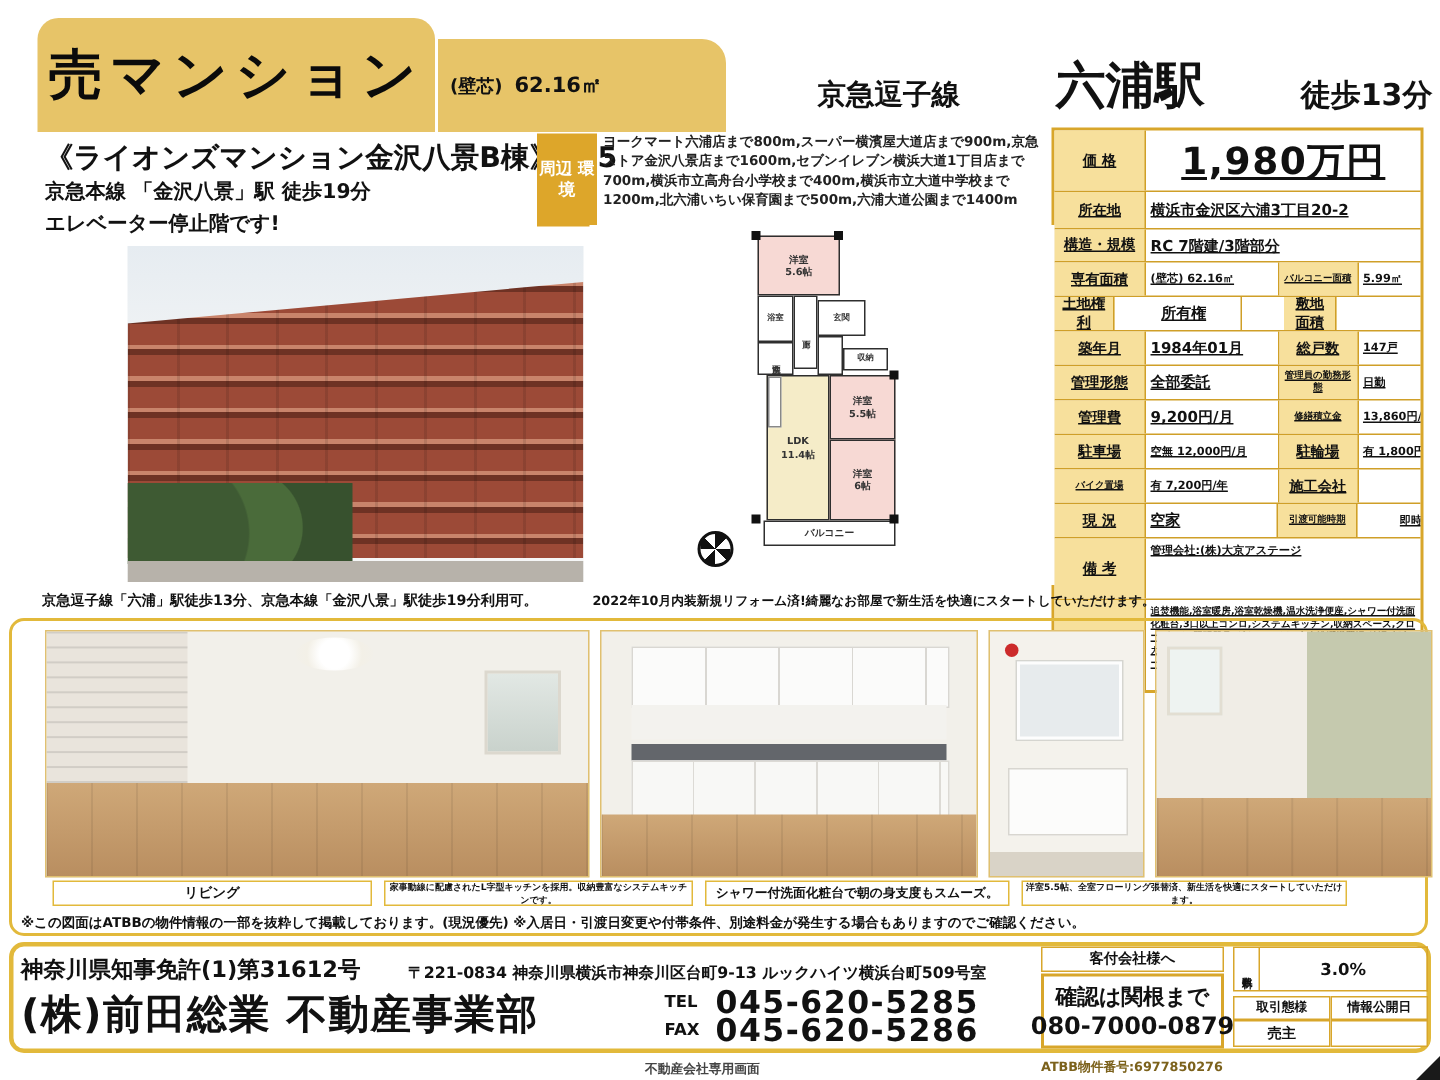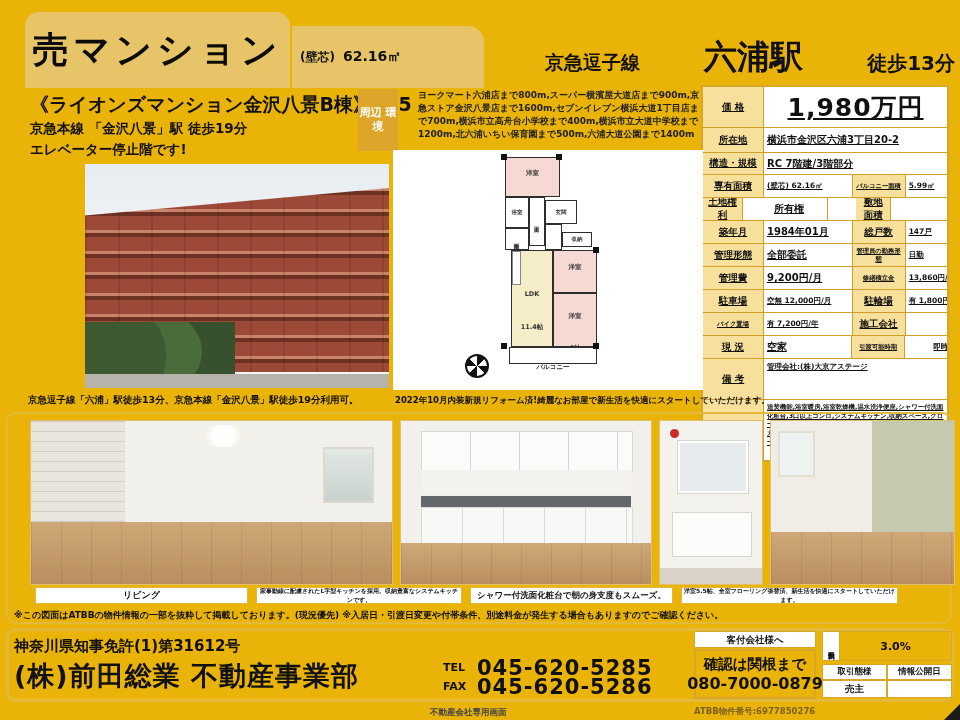--- a/index.html
+++ b/index.html
@@ -1,17 +1,17 @@
 <!DOCTYPE html>
 <html><head>
 <meta charset="utf-8">
 <style>
   html,body{margin:0;padding:0;}
   body{font-family:"DejaVu Sans","Liberation Sans",sans-serif;background:#888;}
-  #page{position:relative;width:960px;height:720px;background:#eab308;overflow:hidden;margin:0 auto;color:#111;}
+  #page{position:relative;width:960px;height:720px;background:#ffffff;overflow:hidden;margin:0 auto;color:#111;}
   .abs{position:absolute;}
   
   .title-box{left:25px;top:12px;width:265px;height:76px;background:#e7c468;border-radius:14px 14px 0 0;
     display:flex;align-items:center;justify-content:center;}
   .title-box span{font-size:36px;font-weight:900;letter-spacing:5px;color:#0b0b0b;white-space:nowrap;}
   .ldk-tab{left:292px;top:26px;width:192px;height:62px;background:#e7c468;border-radius:0 16px 0 0;
     display:flex;align-items:center;gap:6px;padding-left:8px;box-sizing:border-box;}
   .ldk-pill{background:#fff;border-radius:18px;padding:1px 13px;font-size:27px;font-weight:900;color:#0b0b0b;}
   .wallcore{font-size:12px;font-weight:700;}
   .area-val{font-size:14px;font-weight:800;margin-left:2px;}
@@ -19,21 +19,21 @@
   .rail{font-size:19px;font-weight:800;padding-bottom:4px;}
   .station{font-size:33px;font-weight:900;}
   .walk{font-size:20px;font-weight:800;padding-bottom:3px;}
   
   .prop-name{left:30px;top:92px;width:330px;font-size:19px;font-weight:800;white-space:nowrap;}
   .prop-points{left:30px;top:118px;width:330px;font-size:13.5px;font-weight:800;line-height:1.55;}
   
   .surr{left:358px;top:89px;width:342px;height:62px;display:flex;gap:4px;}
   .surr-label{width:40px;background:#dda62a;color:#fff;font-size:11px;font-weight:800;
     display:flex;align-items:center;justify-content:center;text-align:center;line-height:1.3;}
-  .surr-text{flex:1;font-size:9px;font-weight:600;line-height:1.45;color:#222;margin-left:16px;}
+  .surr-text{flex:1;font-size:9px;font-weight:600;line-height:1.45;color:#222;}
   
   .dtable{left:701px;top:85px;width:248px;border:2px solid #d8a62b;background:#fff;box-sizing:border-box;text-decoration:underline;}
   .trow{display:flex;border-bottom:1px solid #cf9f28;}
   .trow:last-child{border-bottom:none;}
   .tcell{box-sizing:border-box;border-right:1px solid #cf9f28;display:flex;align-items:center;
     font-size:10px;font-weight:700;padding:1px 3px;overflow:hidden;}
   .trow .tcell:last-child{border-right:none;}
   .tcell.lbl{background:#f7e09c;justify-content:center;text-align:center;font-size:9.5px;}
   .tcell.sm{font-size:6.3px;line-height:1.2;}
   .tcell.sm2{font-size:7.5px;white-space:nowrap;}
@@ -49,21 +49,21 @@
   .trees{position:absolute;left:0;bottom:12px;width:150px;height:54px;
     background:radial-gradient(circle at 18% 62%,#3e5a33 0 42%,transparent 43%),
                radial-gradient(circle at 52% 55%,#4a6b3a 0 46%,transparent 47%),
                radial-gradient(circle at 84% 66%,#37512e 0 38%,transparent 39%);}
   .road{position:absolute;left:0;bottom:0;width:100%;height:14px;background:#b7b2aa;}
   
   .fplan{left:393px;top:150px;width:310px;height:240px;background:#fff;}
   .room{position:absolute;border:1.5px solid #2e2e2e;box-sizing:border-box;display:flex;flex-direction:column;
     align-items:center;justify-content:center;text-align:center;font-weight:700;color:#333;}
   .pink{background:#f7d9d4;} .cream{background:#f5ecc8;} .white{background:#fff;}
-  .rlbl{font-size:6.5px;line-height:1.3;margin-top:24px;}
+  .rlbl{font-size:6.5px;line-height:1.3;}
   .rlbl-xs{font-size:5.5px;line-height:1.1;}
   .vert{writing-mode:vertical-rl;}
   .post{position:absolute;width:6px;height:6px;background:#111;}
   .kitchen-fix{position:absolute;left:119px;top:101px;width:9px;height:34px;background:#fff;border:1px solid #888;box-sizing:border-box;}
   .compass{position:absolute;left:72px;top:204px;width:24px;height:24px;border-radius:50%;border:2px solid #111;box-sizing:border-box;
     background:conic-gradient(#111 0 45deg,#fff 45deg 90deg,#111 90deg 135deg,#fff 135deg 180deg,#111 180deg 225deg,#fff 225deg 270deg,#111 270deg 315deg,#fff 315deg 360deg);}
   
   .midcap-l{left:28px;top:394px;width:350px;font-size:9.5px;font-weight:800;white-space:nowrap;}
   .midcap-r{left:395px;top:395px;width:560px;font-size:8.5px;font-weight:800;white-space:nowrap;}
   
@@ -313,20 +313,21 @@
 
   <div class="pcap cap1">リビング</div>
   <div class="pcap cap2">家事動線に配慮されたL字型キッチンを採用。収納豊富なシステムキッチンです。</div>
   <div class="pcap cap3">シャワー付洗面化粧台で朝の身支度もスムーズ。</div>
   <div class="pcap cap4">洋室5.5帖、全室フローリング張替済、新生活を快適にスタートしていただけます。</div>
 
   <div class="abs disclaimer">※この図面はATBBの物件情報の一部を抜粋して掲載しております。(現況優先) ※入居日・引渡日変更や付帯条件、別途料金が発生する場合もありますのでご確認ください。</div>
 
   <div class="abs footer-box"></div>
   <div class="abs license">神奈川県知事免許(1)第31612号</div>
+  <div class="abs address">〒221-0834 神奈川県横浜市神奈川区台町9-13 ルックハイツ横浜台町509号室</div>
   <div class="abs company">(株)前田総業 不動産事業部</div>
   <div class="abs telfax">
     <div class="telrow">
       <span class="tl">TEL</span>
       <span class="tn">045-620-5285</span>
     </div>
     <div class="telrow">
       <span class="tl">FAX</span>
       <span class="tn">045-620-5286</span>
     </div>

